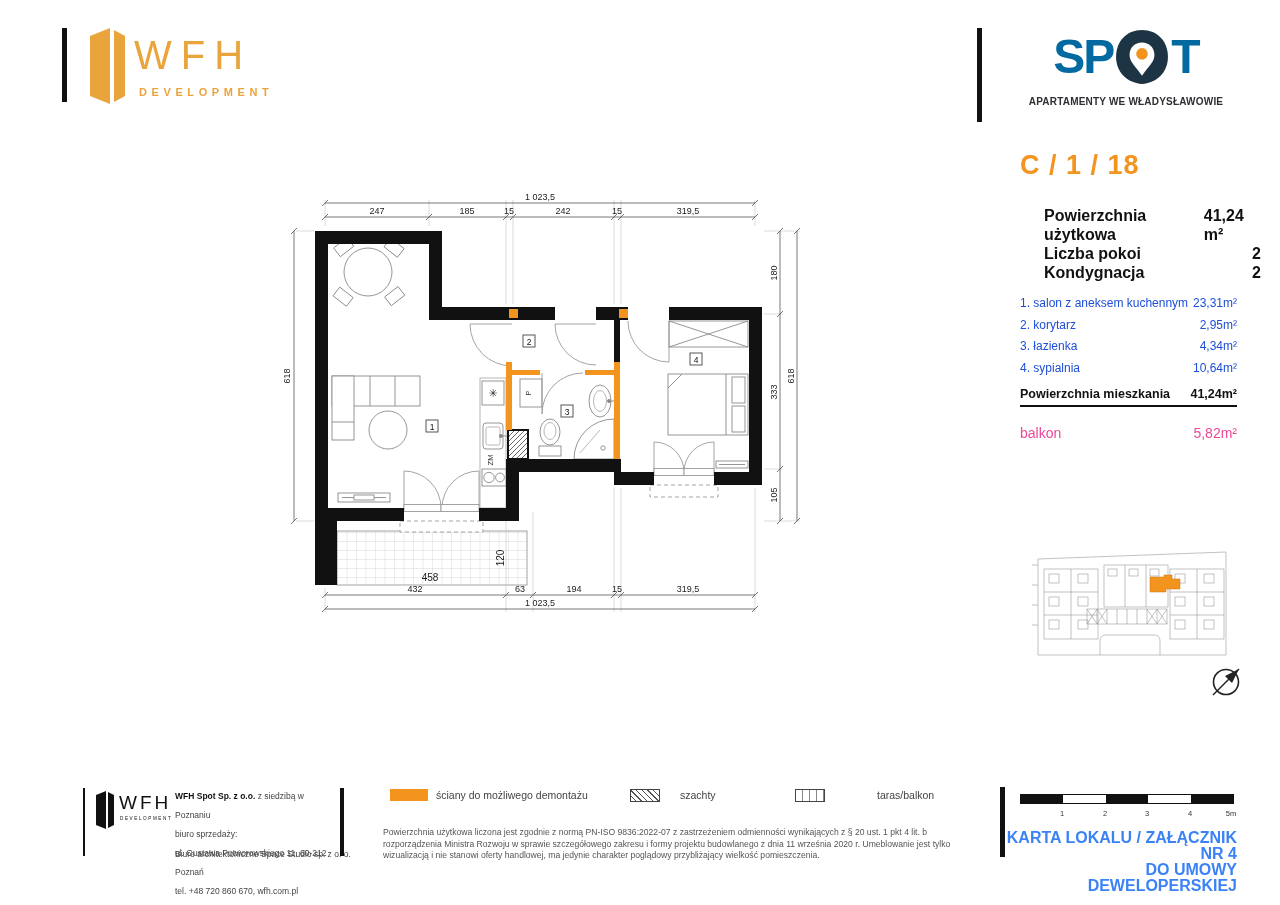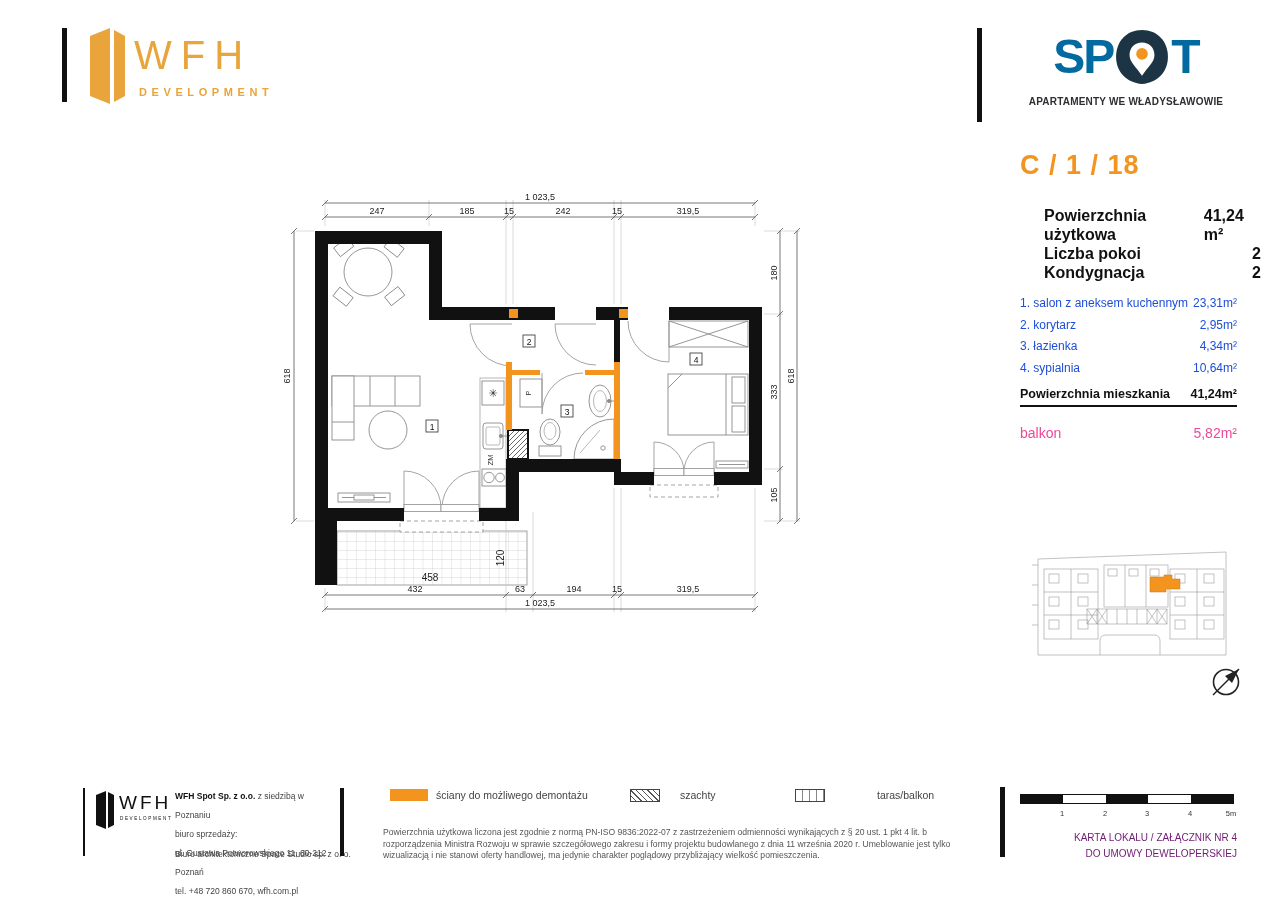--- a/index.html
+++ b/index.html
@@ -42,21 +42,21 @@
   #architect{position:absolute;left:175px;top:849px;font-size:8.5px;color:#444;}
   #wfh-small{position:absolute;left:95px;top:790px;}
   #wfh-small .t{position:absolute;left:24px;top:2px;font-size:19px;letter-spacing:3px;color:#111;font-weight:500;}
   #wfh-small .s{position:absolute;left:25px;top:26px;font-size:4.6px;letter-spacing:1.6px;color:#111;}
   #scalebar{position:absolute;left:1020px;top:794px;width:212px;height:8px;display:flex;
             border:1px solid #111;}
   #scalebar div{flex:1;}
   .sb-b{background:#111;} .sb-w{background:#fff;}
   .sb-lab{position:absolute;top:809px;font-size:7.5px;color:#333;transform:translateX(-50%);}
   #karta{position:absolute;left:1000px;top:830px;width:237px;text-align:right;
-         font-size:10px;font-weight:400;line-height:16px;color:#701a75;}
+         font-size:16px;font-weight:700;line-height:16px;color:#3b82f6;}
   svg text{font-family:"Liberation Sans",sans-serif;}
 </style>
 </head>
 <body>
 
 <div id="canvas">
 
   <div class="vbar" style="left:62px;top:28px;width:5px;height:74px;"></div>
   <svg class="abs" style="left:88px;top:26px;" width="42" height="80" viewBox="0 0 42 80">
     <polygon points="2,10 22,2 22,78 2,70" fill="#E9A43C"></polygon>

